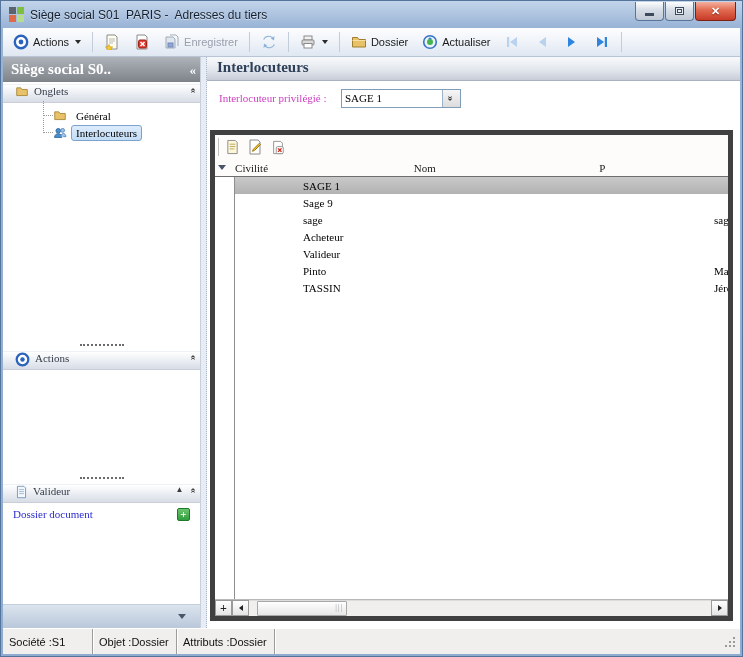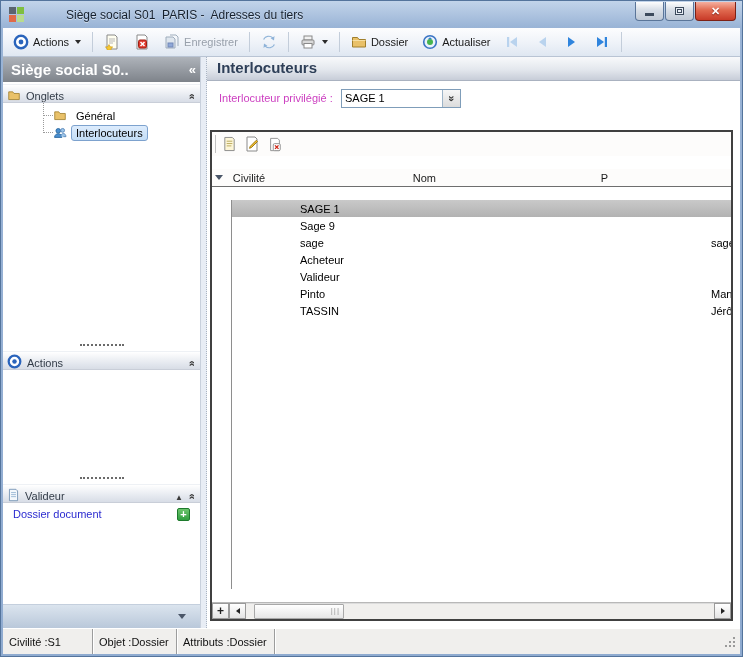--- a/index.html
+++ b/index.html
@@ -4,21 +4,21 @@
 <style>
   * { box-sizing: border-box; margin: 0; padding: 0; }
   html,body { background:#d7dde6; }
   body { font-family:"Liberation Sans", sans-serif; font-size:11px; color:#000; }
 
   .window { position:relative; width:743px; height:657px;
     background:linear-gradient(180deg,#c2d4ea 0,#9ab4d6 26px,#8fabd0 100%);
     border:1px solid #54749c; overflow:hidden; }
 
   
-  .titlebar { height:27px; display:flex; align-items:center; padding:0 6px 0 8px;gap:36px; }
+  .titlebar { height:27px; display:flex; align-items:center; padding:0 6px 0 8px; }
   .appicon { width:15px; height:15px; display:grid; grid-template-columns:7px 7px; grid-template-rows:7px 7px; gap:1px; margin-right:6px; }
   .appicon i { display:block; }
   .appicon .q1{background:#5a6470;} .appicon .q2{background:#7fbf3f;}
   .appicon .q3{background:#e06a48;} .appicon .q4{background:#b8dc8e;}
   .wtitle { flex:1; color:#15202e; font-size:12px; white-space:pre; text-shadow:0 1px 0 rgba(255,255,255,.5); }
   .winbtns { display:flex; gap:1px; align-items:flex-start; margin-top:-6px; }
   .wbtn { height:19px; width:29px; border:1px solid #5a7599; border-top:none; border-radius:0 0 4px 4px;
     background:linear-gradient(180deg,#fdfdfd,#d6dde6 45%,#bfc9d6); display:flex; align-items:center; justify-content:center; cursor:pointer; }
   .wbtn.close { width:41px; background:linear-gradient(180deg,#f5b0a0,#e06a50 45%,#c83a28); border-color:#7c2014; }
   .glyph-min { width:9px; height:3px; background:#3c4a5c; margin-top:6px; }
@@ -29,30 +29,30 @@
   
   .toolbar { height:29px; margin:0 2px; background:linear-gradient(180deg,#fdfdfe 0,#eef2f8 55%,#dfe7f2);
     border-bottom:1px solid #b9c4d4; display:flex; align-items:center; padding:0 4px; gap:2px; }
   .tbtn { display:flex; align-items:center; gap:4px; padding:2px 5px; border:1px solid transparent; border-radius:2px; cursor:pointer; background:transparent; font-size:11px; color:#1a1a1a; }
   .tbtn.disabled { color:#98a0ab; cursor:default; }
   .tsep { width:1px; height:20px; background:#c3cdda; margin:0 3px; }
   .caret { width:0; height:0; border-left:3px solid transparent; border-right:3px solid transparent; border-top:4px solid #2b2b2b; margin-left:2px; }
   .tbtn svg { display:block; }
 
   
-  .content { display:flex; height:571px; margin:0 2px; background:#e8edf5; }
+  .content { display:flex; height:571px; margin:0 2px; background:#e8edf5;font-family:Liberation Serif, serif; }
 
   
   .sidebar { width:198px; background:#fff; display:flex; flex-direction:column; border-right:1px solid #c8d0dc; }
   .sb-header { height:25px; background:linear-gradient(180deg,#aeb3ba,#888d94 80%,#7e838a);
     color:#fff; font-weight:bold; font-size:15px; display:flex; align-items:center; padding:0 4px 0 8px; }
   .sb-header .htxt { flex:1; white-space:nowrap; overflow:hidden; }
   .sb-header .collapse { font-size:13px; cursor:pointer; color:#fff; font-weight:bold; }
   .sb-bar { height:19px; margin-top:2px; background:linear-gradient(180deg,#ffffff,#e3e7ee 70%,#d8dde6);
-    border-top:1px solid #eef1f5; border-bottom:1px solid #c9ced8; display:flex; align-items:flex-end; gap:5px; padding:0 6px 0 4px; color:#333c48; }
+    border-top:1px solid #eef1f5; border-bottom:1px solid #c9ced8; display:flex; align-items:flex-start; gap:5px; padding:0 6px 0 12px; color:#333c48; }
   .sb-bar .lbl { flex:1; }
   .dblchev { display:inline-block; transform:rotate(-90deg); font-weight:bold; font-size:11px; color:#3a3a3a; cursor:pointer; line-height:1; }
   .chev-sm { font-size:8px; color:#3a3a3a; cursor:pointer; }
   .tree { padding:4px 0 2px 10px;margin-left:28px; }
   .tree-item { display:flex; align-items:center; gap:4px; height:17px; cursor:pointer; position:relative; padding-left:12px; }
   .tree-item::before { content:""; position:absolute; left:2px; top:-6px; width:9px; height:14px;
     border-left:1px dotted #9a9a9a; border-bottom:1px dotted #9a9a9a; }
   .tree-item .tlabel { padding:1px 4px; border:1px solid transparent; }
   .tree-item.selected .tlabel { background:linear-gradient(180deg,#ddecfd,#c3ddf6); border:1px solid #7da2ce; border-radius:3px; }
   .sp1{height:198px;} .sp2{height:104px;}
@@ -77,21 +77,21 @@
   .group-row { display:flex; align-items:center; margin:4px 4px 0 2px; height:13px; color:#3a3a3a; }
   .group-row .rule { flex:1; border-top:1px solid #bcc2cc; margin-left:6px; }
   .priv-row { display:flex; align-items:center; height:22px; margin:6px 0 0 12px; }
   .priv-label { color:#cc3ec0; width:122px; }
   .combo { display:flex; width:120px; height:19px; border:1px solid #7f9db9; background:#fff; cursor:pointer; }
   .combo .cval { flex:1; padding:2px 3px; overflow:hidden; white-space:nowrap; }
   .combo .cbtn { width:18px; border-left:1px solid #9db4c8; background:linear-gradient(180deg,#f6f6f6,#dcdcdc); display:flex; align-items:center; justify-content:center; }
   .combo .cbtn .dc { transform:rotate(90deg); display:inline-block; font-weight:bold; font-size:11px; color:#333; line-height:1; }
 
   
-  .grid { position:absolute; left:3px; top:73px; width:523px; height:491px; border:2px solid #404040; background:#fff; display:flex; flex-direction:column; overflow:hidden;gap:13px; }
+  .grid { position:absolute; left:3px; top:73px; width:523px; height:491px; border:5px solid #404040; background:#fff; display:flex; flex-direction:column; overflow:hidden; }
   .grid-toolbar { height:24px; display:flex; align-items:center; gap:5px; padding-left:8px; position:relative; background:#fdfcfb; }
   .grid-toolbar::before { content:""; position:absolute; left:3px; top:3px; bottom:3px; width:1px; background:#c0c0c0; }
   .gtb { width:18px; height:18px; display:flex; align-items:center; justify-content:center; cursor:pointer; }
   .grid-head { height:18px; display:flex; border-bottom:1px solid #6e6e6e; background:#fdfcfb; flex:0 0 auto; }
   .gh { display:flex; align-items:center; justify-content:center; color:#1a1a1a; }
   .gh.sel { width:19px; justify-content:center; cursor:pointer; }
   .gh.civ { width:62px; }
   .gh.nom { width:412px; }
   .gh.pre { width:200px; justify-content:flex-start; padding-left:24px; }
   .grid-body { flex:1; position:relative; overflow:hidden; }
@@ -416,21 +416,21 @@
           </span>
           <span class="hbtn">
               <span class="tri-r"></span>
             </span>
         </div>
       </div>
     </div>
   </div>
 
   <div class="statusbar">
-    <span class="spanel p1">Civilité :S1</span>
+    <span class="spanel p1">Société :S1</span>
     <span class="spanel p2">Objet :Dossier</span>
     <span class="spanel p3">Attributs :Dossier</span>
     <span class="spanel fill"></span>
     <span class="grip">
       <svg width="12" height="12" viewBox="0 0 12 12">
           <rect x="8" y="8" width="2" height="2" fill="#9a9a9a"></rect>
           <rect x="8" y="4" width="2" height="2" fill="#9a9a9a"></rect>
           <rect x="4" y="8" width="2" height="2" fill="#9a9a9a"></rect>
           <rect x="8" y="0" width="2" height="2" fill="#9a9a9a"></rect>
           <rect x="0" y="8" width="2" height="2" fill="#9a9a9a"></rect>

